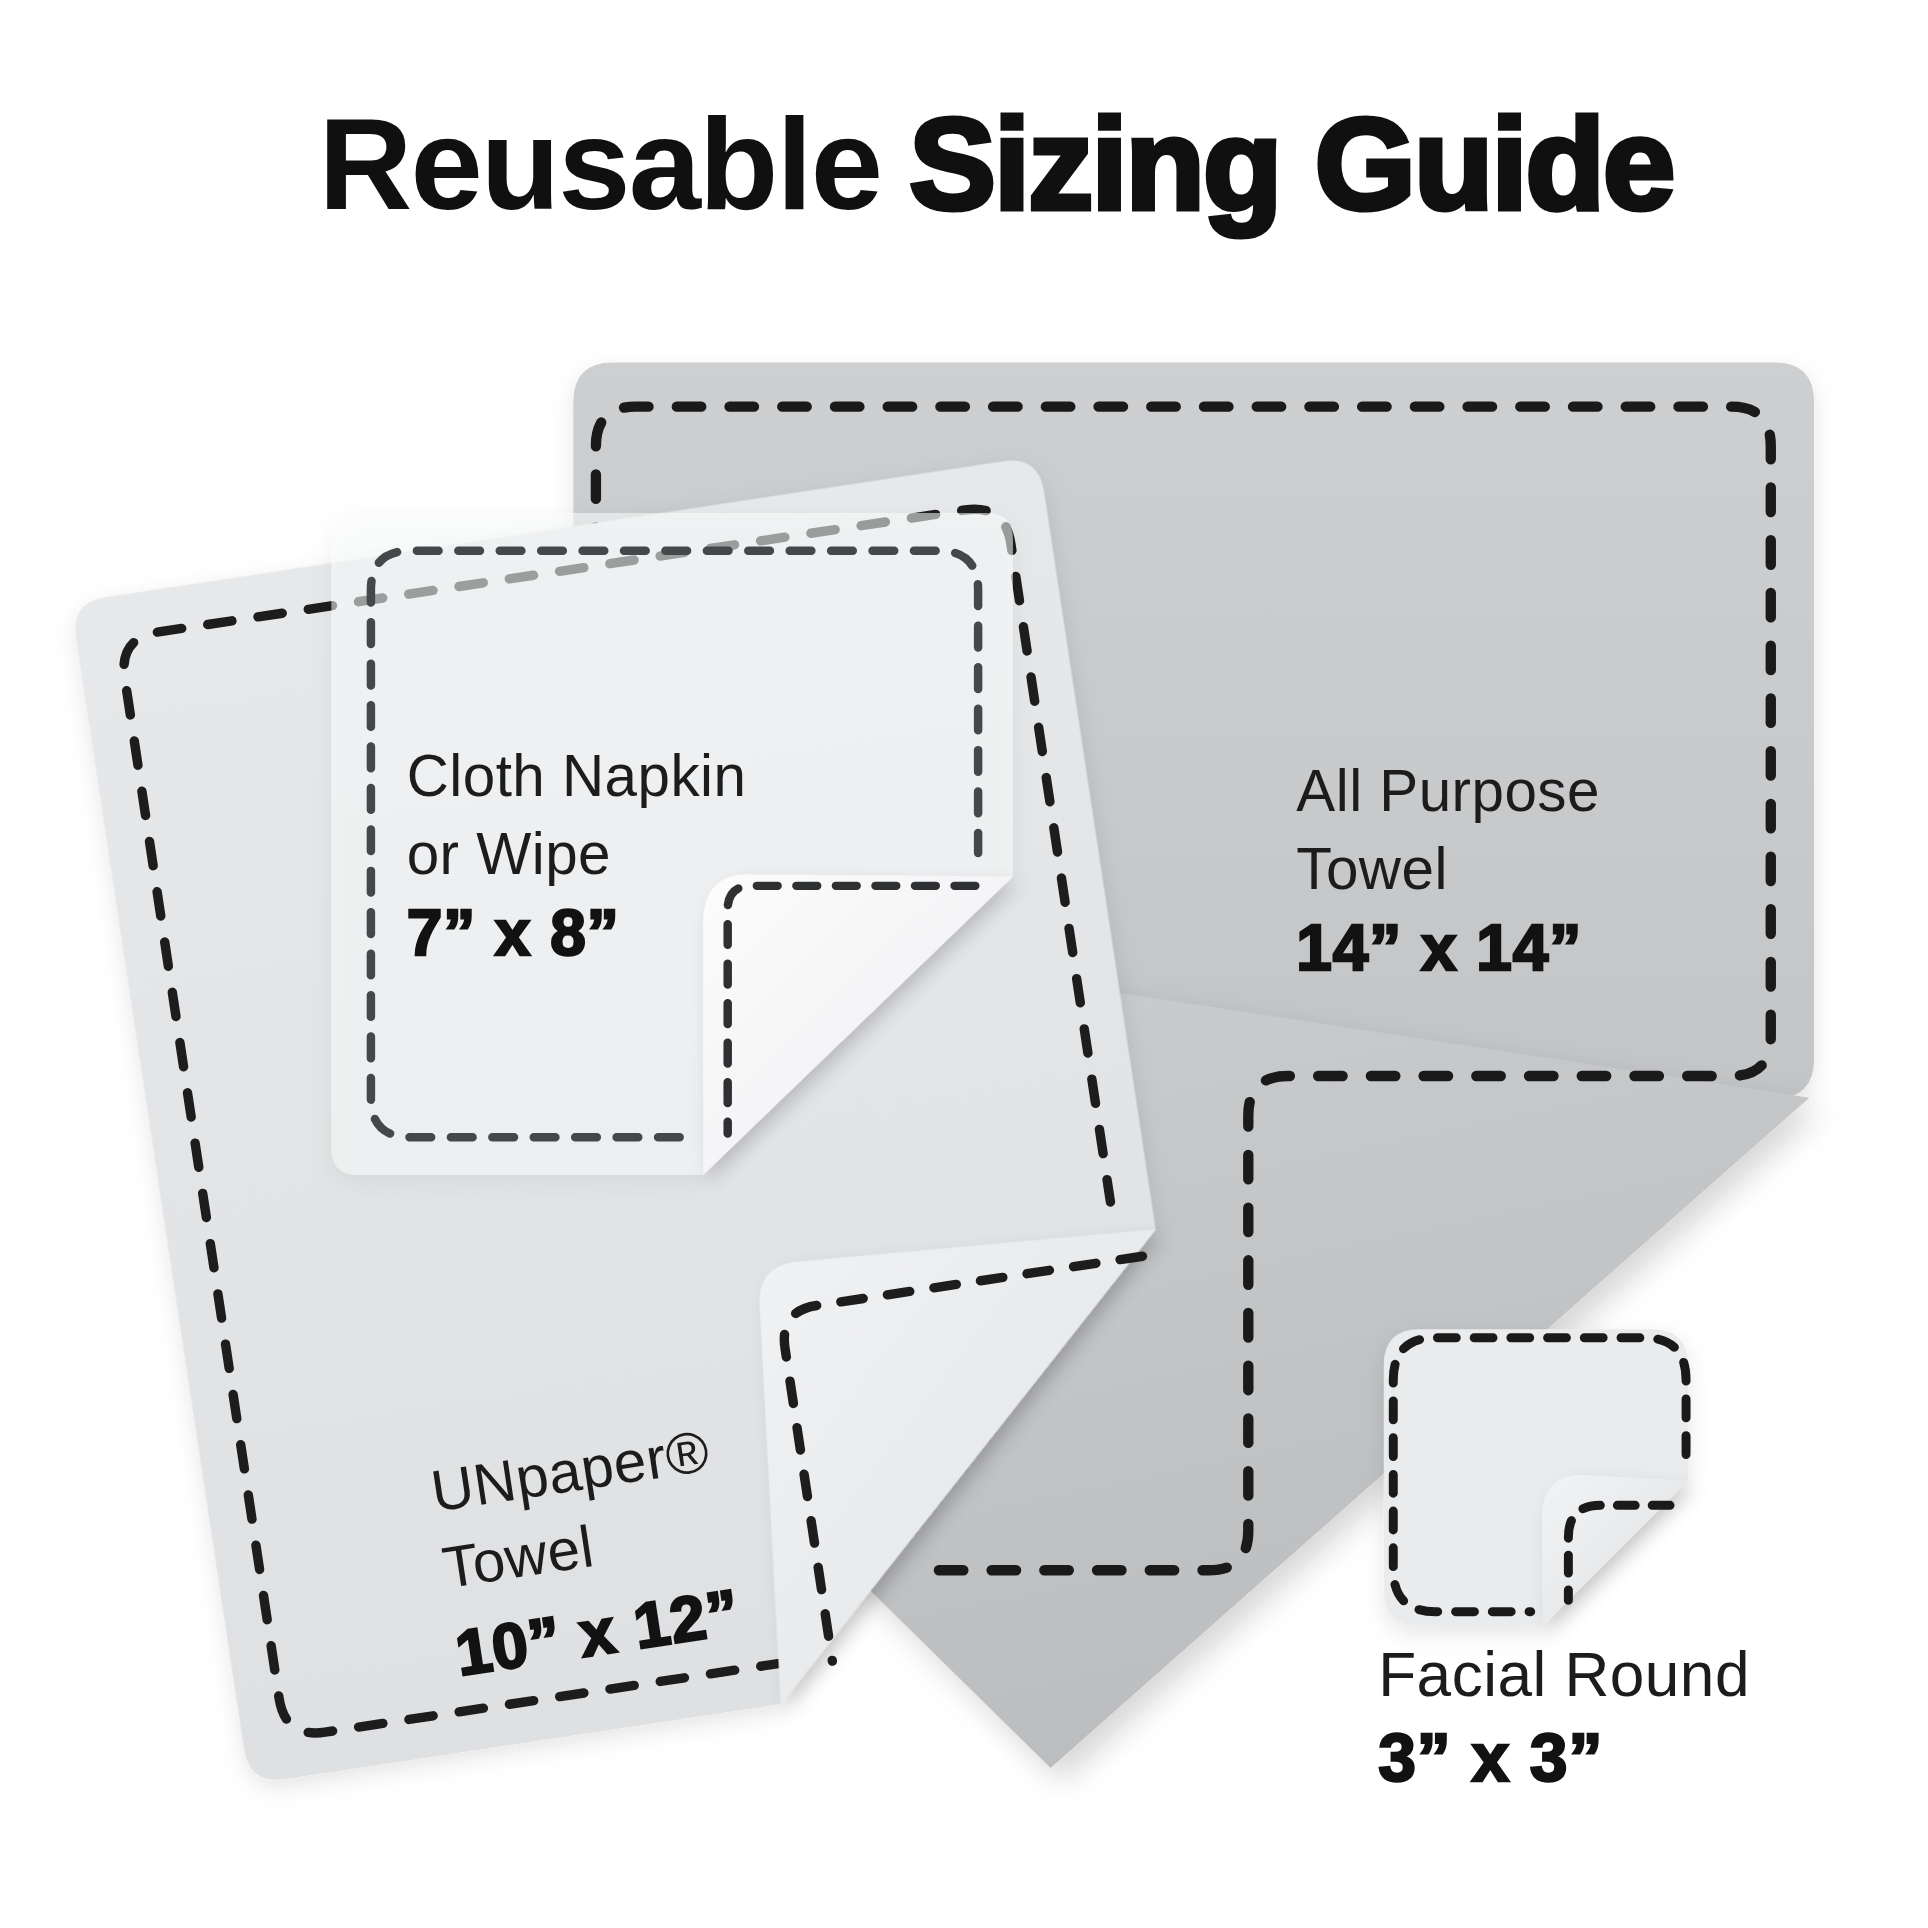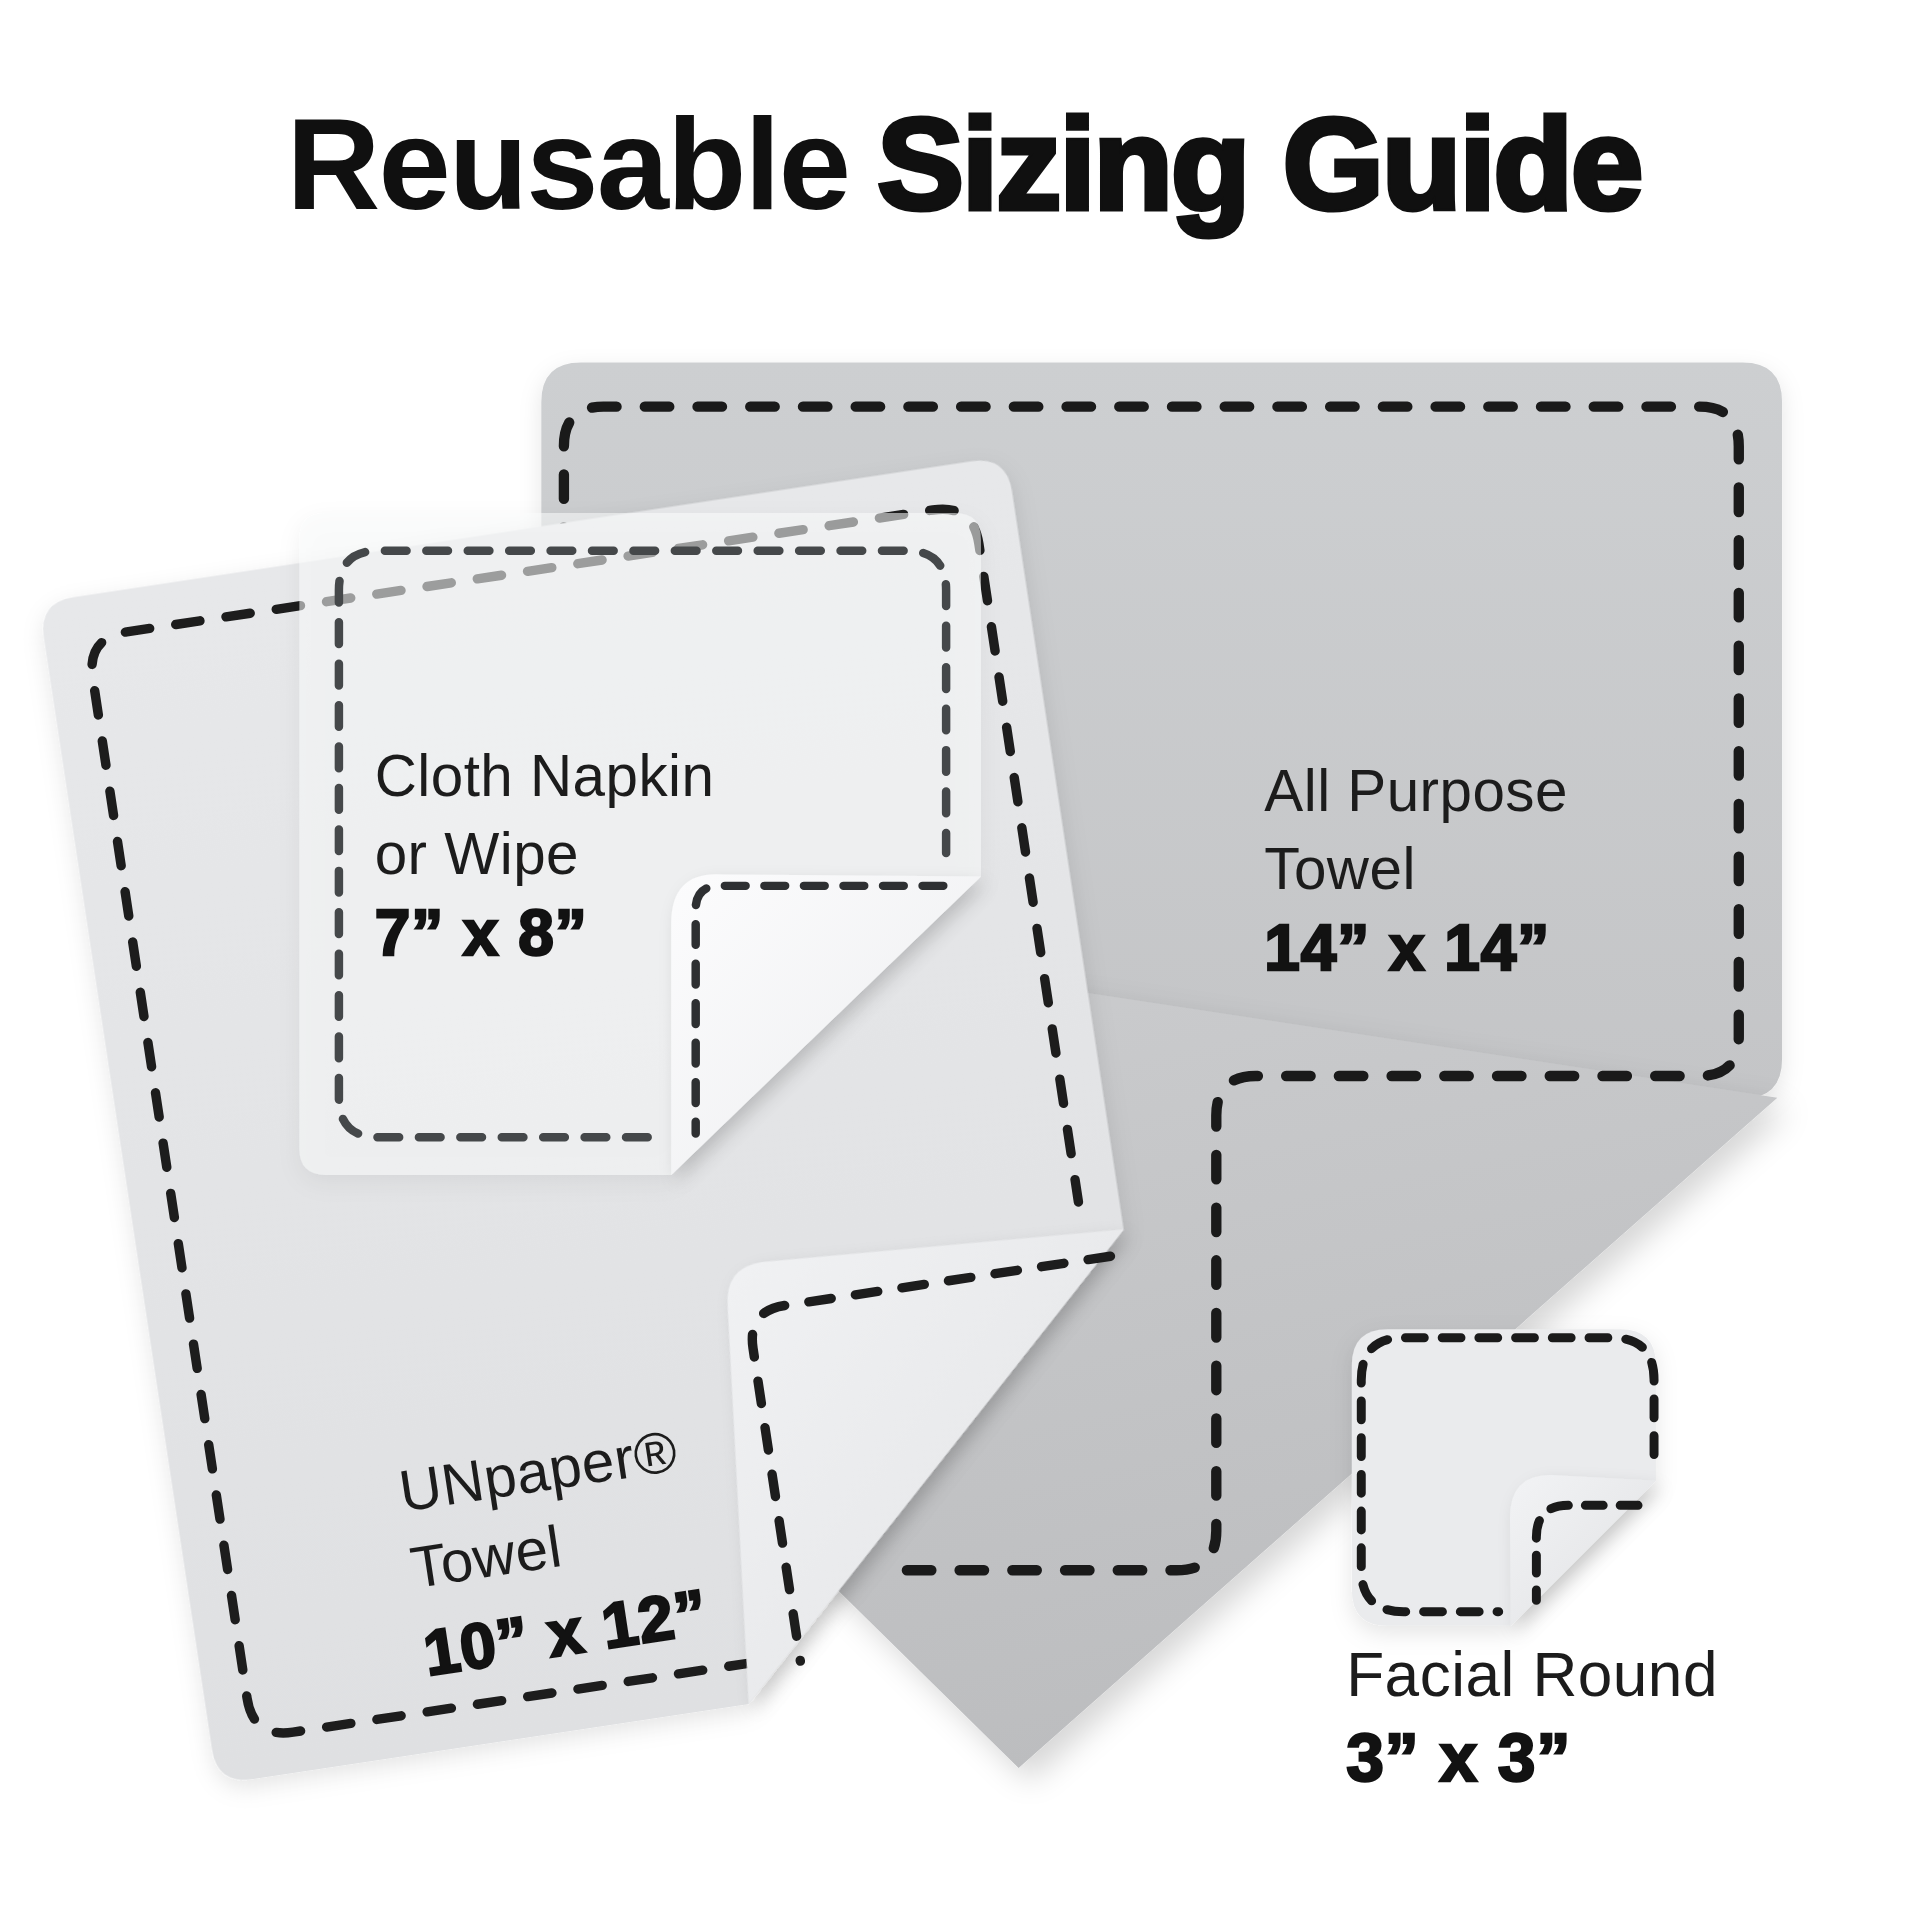--- a/index.html
+++ b/index.html
@@ -1,16 +1,16 @@
 <!DOCTYPE html>
 <html style="font-size:15px"><head>
 <meta charset="utf-8">
 <style>
   html,body{margin:0;padding:0;background:#ffffff;}
-  .stage{width:1608px;height:1928px;position:relative;font-family:"Liberation Sans",sans-serif;}
+  .stage{width:1608px;height:1928px;position:relative;font-family:"Liberation Sans",sans-serif;padding-left:32px;}
   svg{display:block;}
   text{fill:#1b1b1b;}
   .title-t{font-size:138px;font-weight:700;letter-spacing:-2px;fill:#101010;}
   .lbl{font-size:62px;font-weight:400;letter-spacing:0.5px;fill:#1c1c1c;}
   .sz{font-size:68px;font-weight:700;letter-spacing:1px;fill:#121212;stroke:#121212;stroke-width:2.6;paint-order:stroke;}
   .sz-big{font-size:72px;}
 </style>
 </head>
 <body>
 

